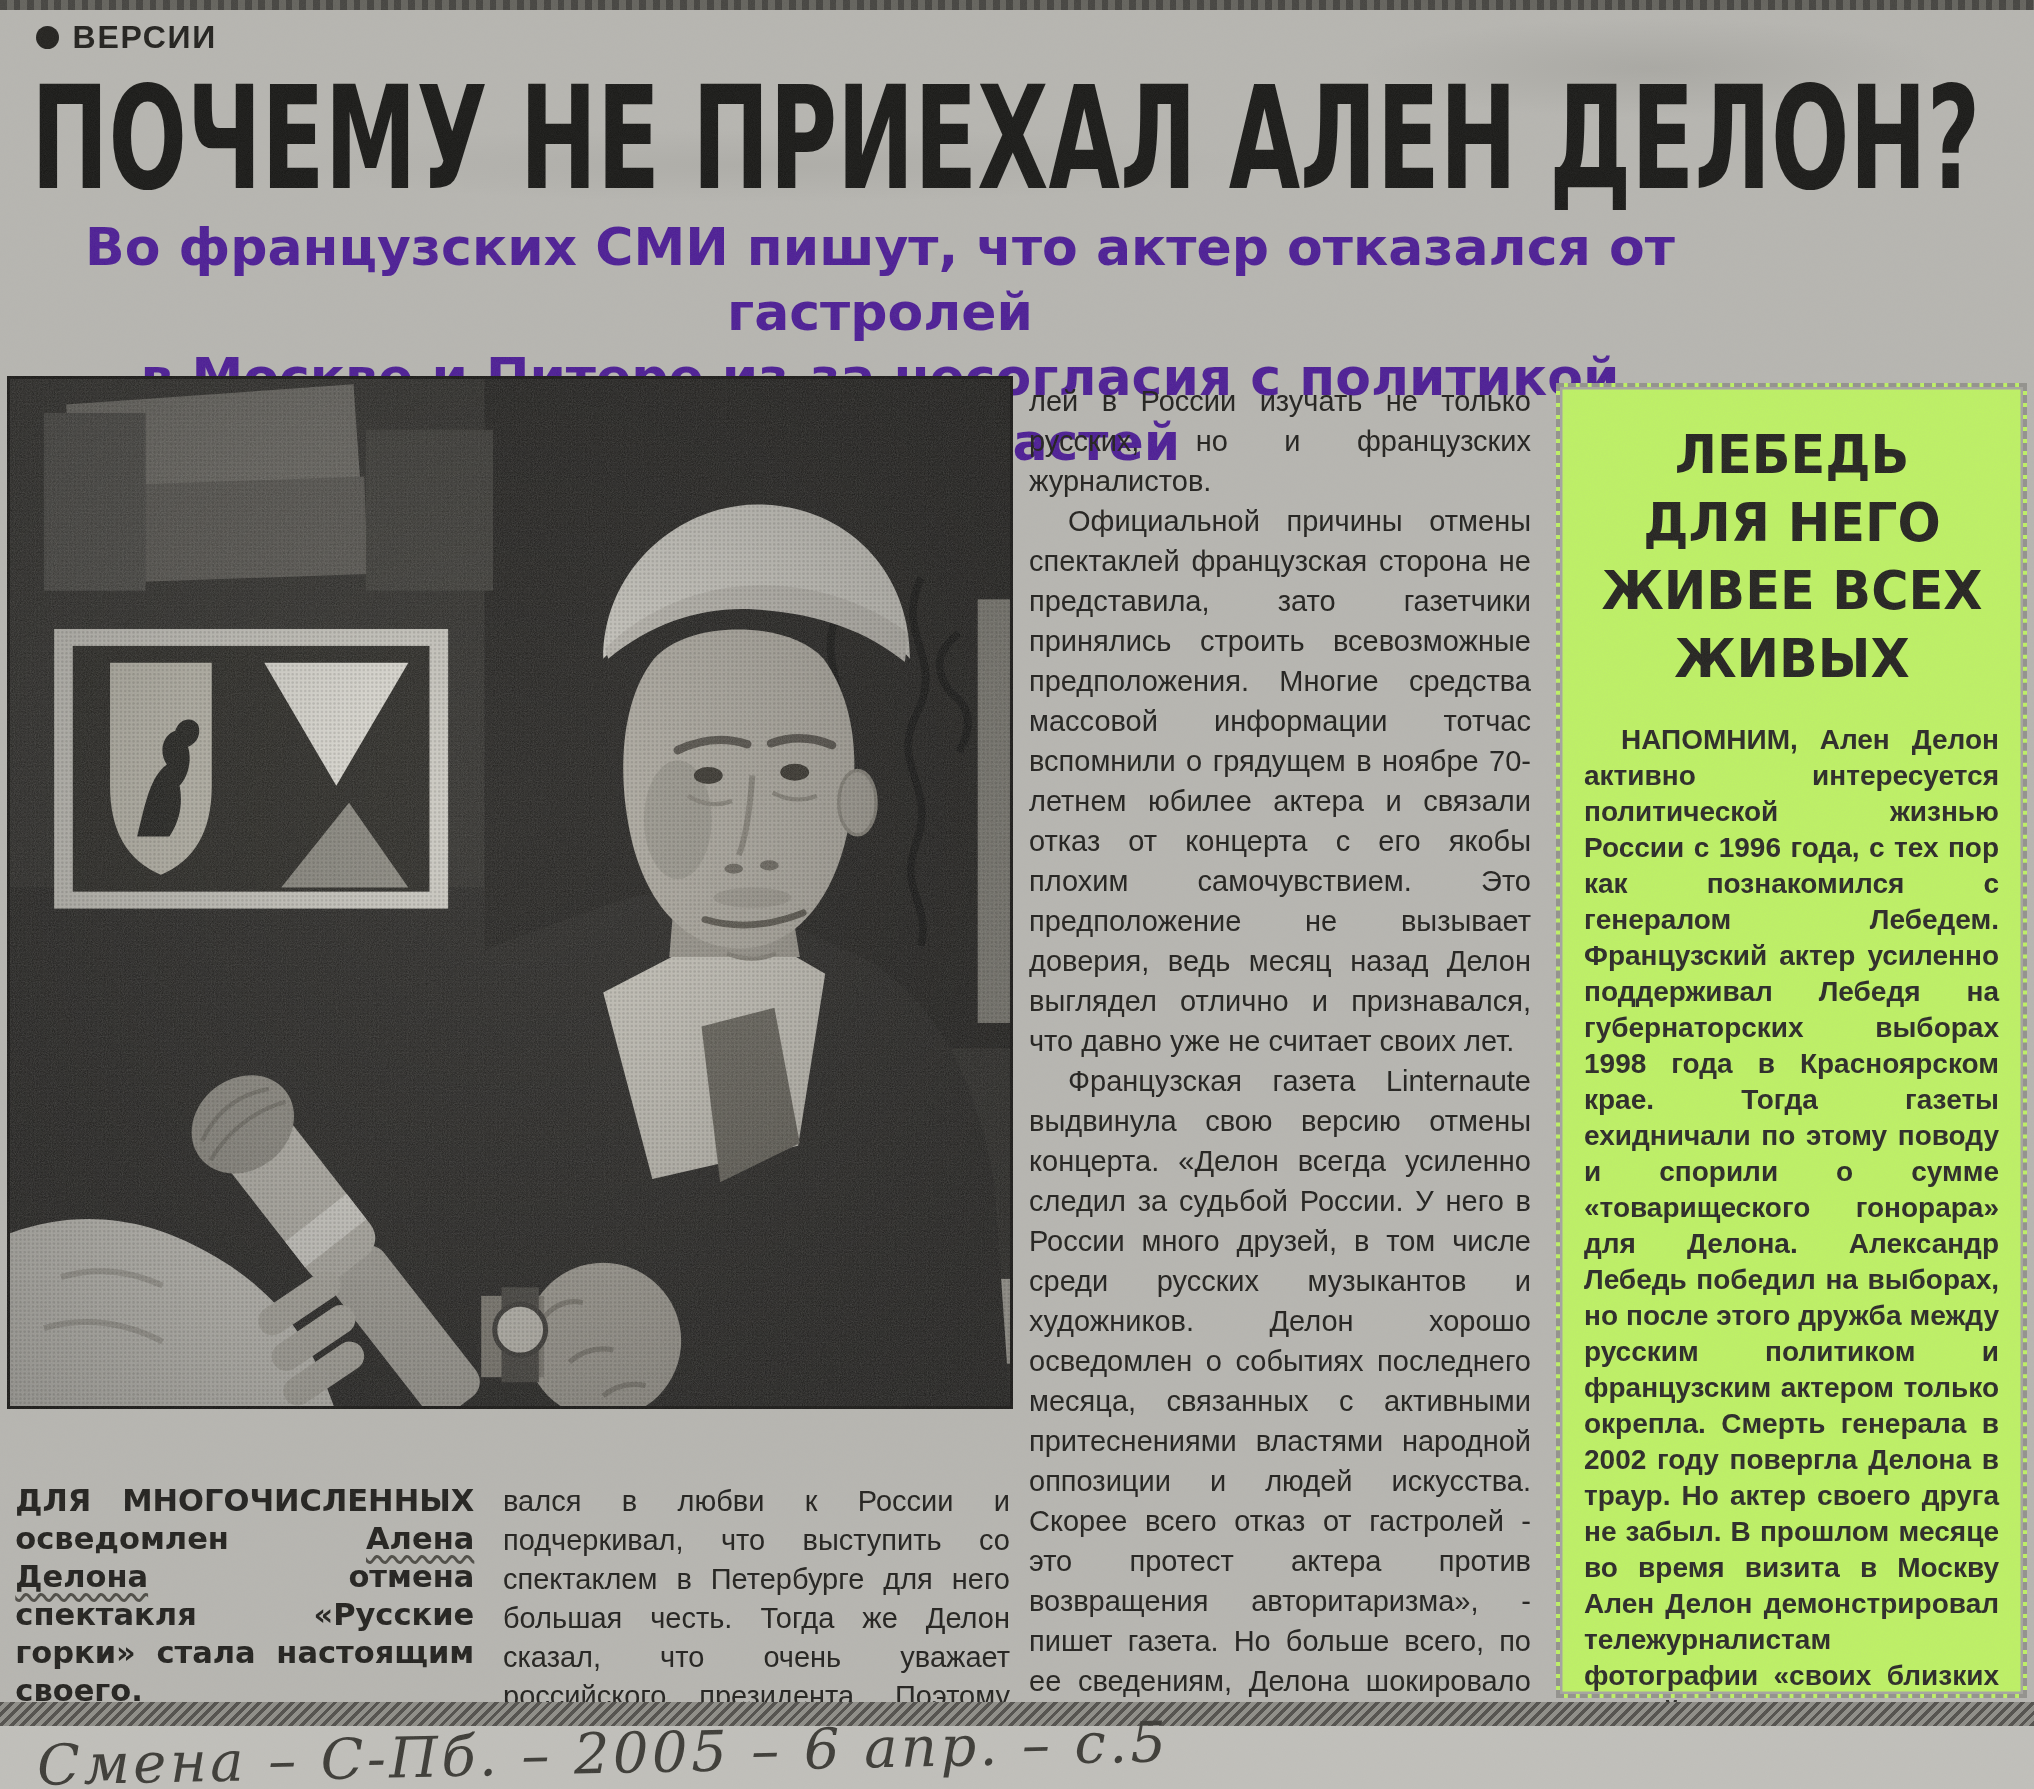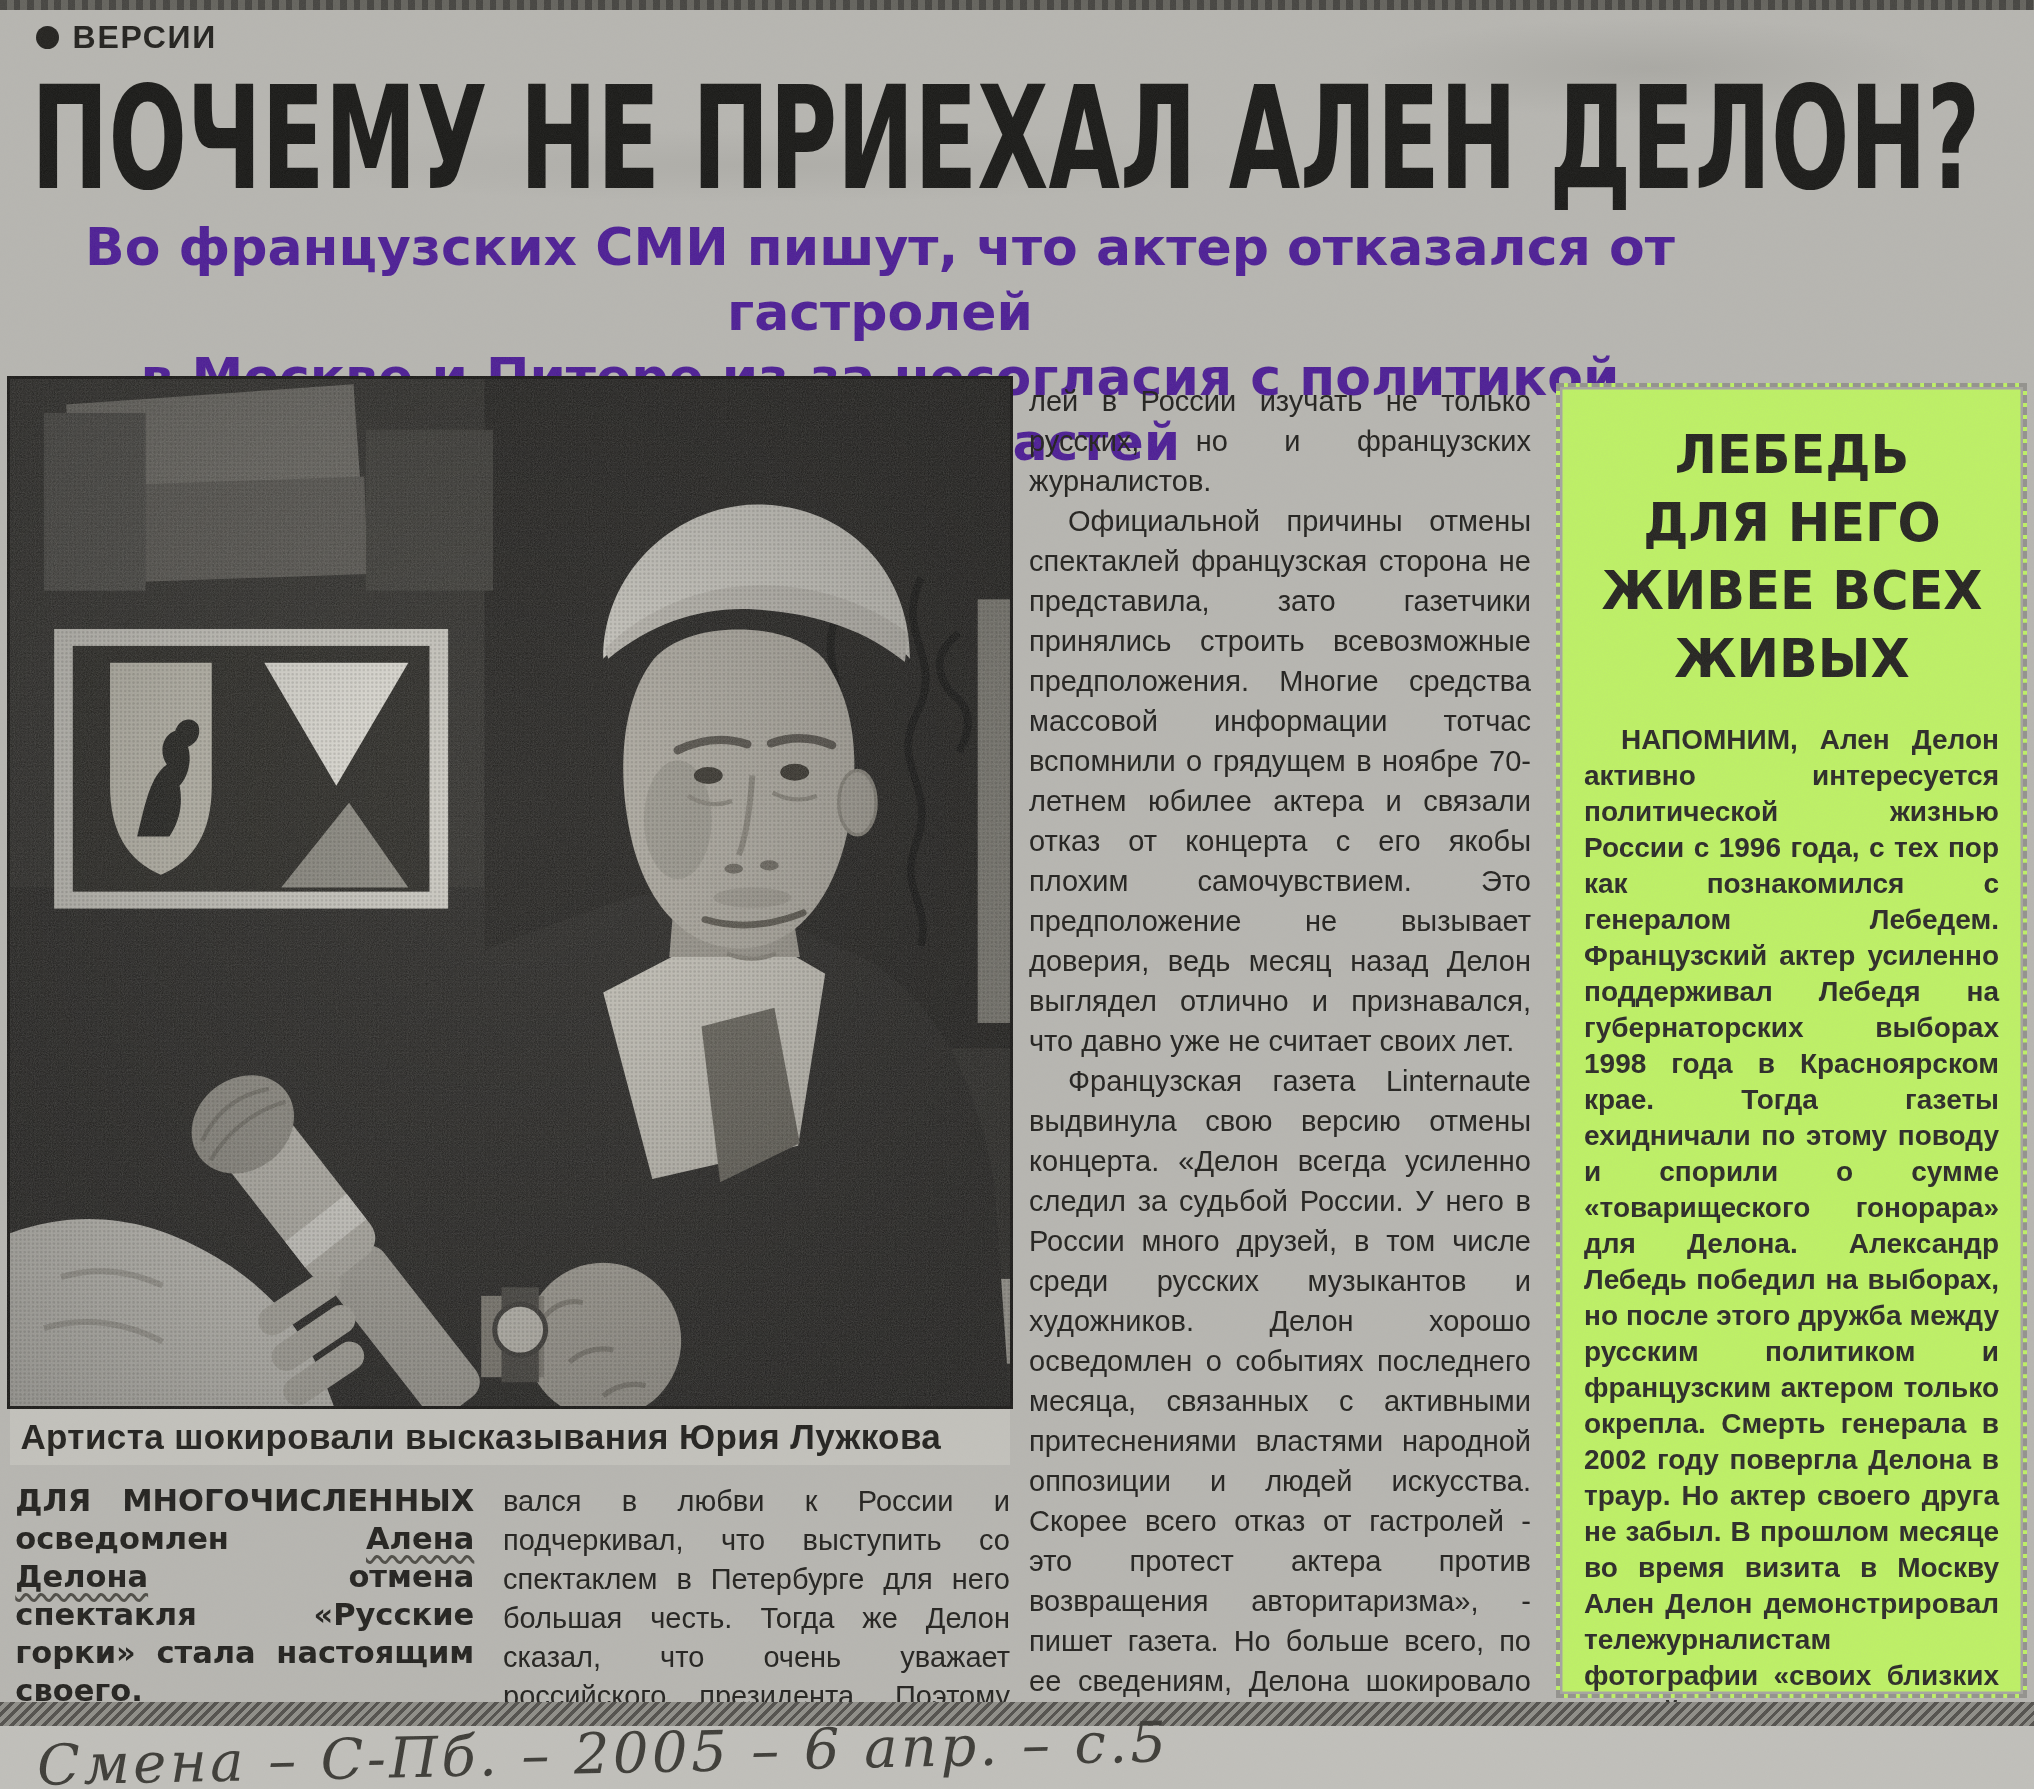--- a/index.html
+++ b/index.html
@@ -180,23 +180,20 @@
           <rect x="316" y="1158" width="108" height="34" rx="17" transform="rotate(-34 368 1174)"></rect>
         </g>
       </g>
 
       <rect x="0" y="0" width="1180" height="1212" fill="url(#vg)"></rect>
       <rect x="0" y="0" width="1180" height="1212" filter="url(#photoNoise)" opacity=".5"></rect>
     </svg>
     <div class="halftone"></div>
   </div>
 
-  <div class="caption">
-    <span>Артиста шокировали высказывания Юрия Лужкова</span>
-  </div>
 
   <div class="col1">
     <p class="lead"><span>ДЛЯ МНОГОЧИСЛЕННЫХ осведомлен </span><span class="pen-underline">Алена Делона</span><span> отмена спектакля «Русские горки» стала настоящим своего.</span></p>
     <p class="para">ЕЩЕ месяц назад во время визита в Москву актер призна-</p>
   </div>
   <div class="col2">
     <p style="margin:0">вался в любви к России и подчеркивал, что выступить со спектаклем в Петербурге для него большая честь. Тогда же Делон сказал, что очень уважает российского президента. Поэтому внезапная отмена гастро-</p>
   </div>
 
   <div class="midcol">

